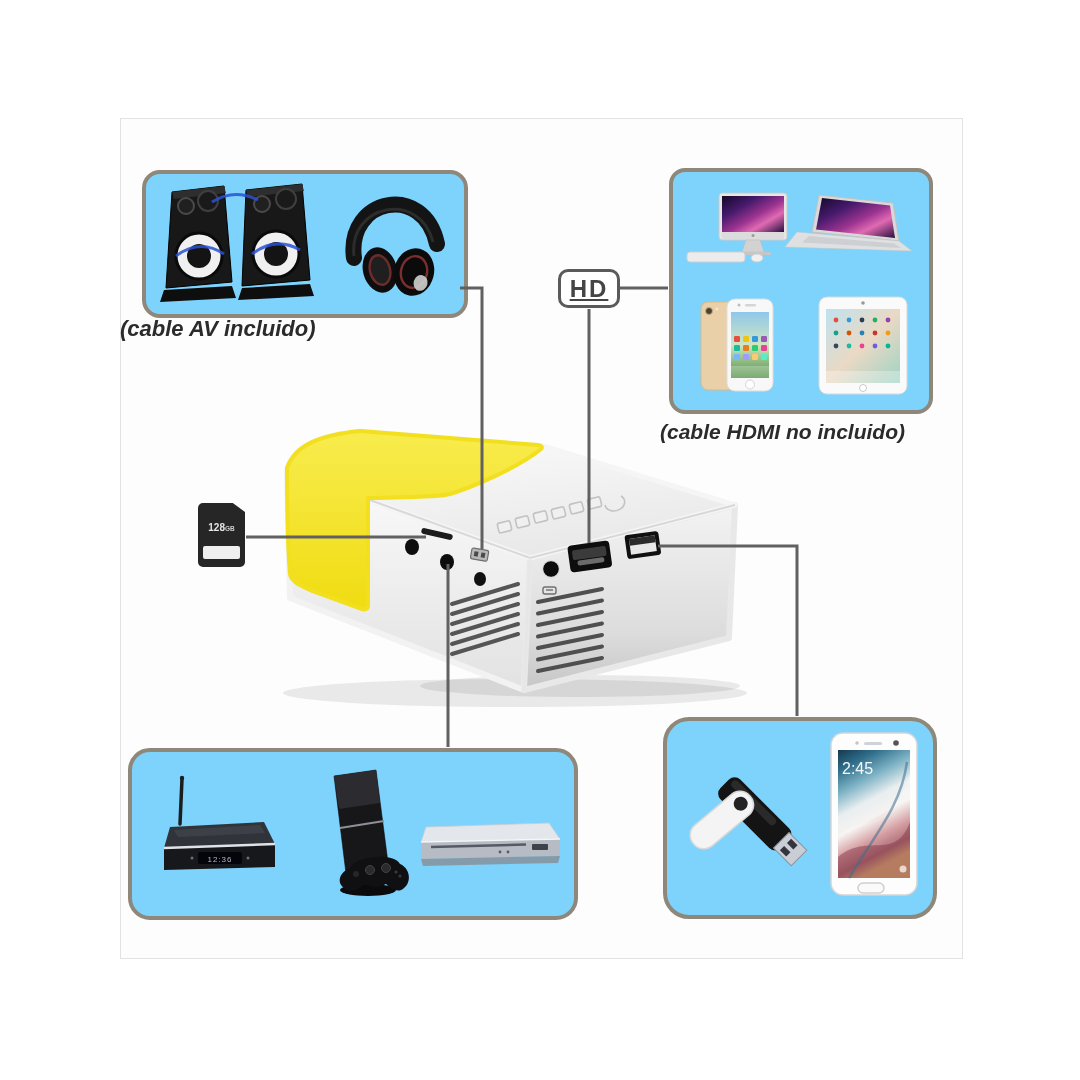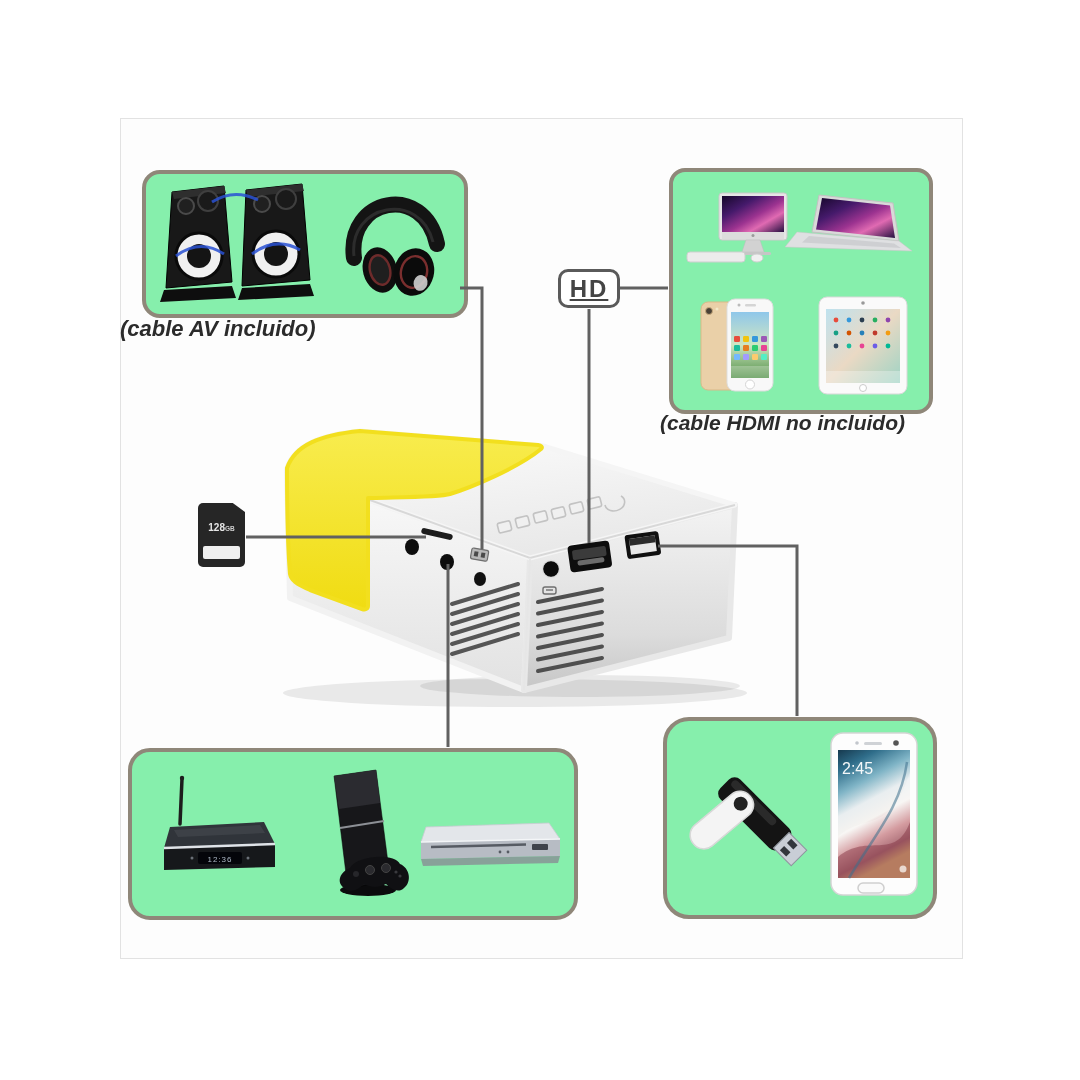--- a/index.html
+++ b/index.html
@@ -1,29 +1,29 @@
 <!DOCTYPE html>
 <html><head>
 <meta charset="utf-8">
 <style>
   html,body{margin:0;padding:0;background:#ffffff;}
   .canvas{position:relative;width:1080px;height:1080px;background:#ffffff;overflow:hidden;
           font-family:"Liberation Sans",sans-serif;}
   .photo{position:absolute;left:120px;top:118px;width:841px;height:839px;
          border:1px solid #e2e2e2;background:#fdfdfd;z-index:1;}
-  .callout{position:absolute;border:4px solid #8f8779;border-radius:18px;background:#86efac;z-index:3;text-align:right;}
+  .callout{position:absolute;border:4px solid #8f8779;border-radius:18px;background:#7dd3fc;z-index:3;text-align:right;}
   .callout svg{position:absolute;left:-4px;top:-4px;}
   #box-av{left:142px;top:170px;width:318px;height:140px;}
   #box-hdmi{left:669px;top:168px;width:256px;height:238px;border-radius:16px;}
   #box-sources{left:128px;top:748px;width:442px;height:164px;border-radius:22px;}
   #box-media{left:663px;top:717px;width:266px;height:194px;border-radius:26px;}
   .caption{position:absolute;z-index:3;font-style:italic;font-weight:bold;color:#2b2b2b;
            white-space:nowrap;}
   #cap-av{left:120px;top:316px;width:320px;font-size:22px;}
-  #cap-hdmi{left:660px;top:411px;width:274px;font-size:21px;}
+  #cap-hdmi{left:660px;top:420px;width:274px;font-size:21px;}
   .hd-badge{position:absolute;left:558px;top:269px;width:62px;height:39px;box-sizing:border-box;
             border:3px solid #5a5a5a;border-radius:10px;background:#ffffff;z-index:3;
             display:flex;align-items:center;justify-content:center;
             font-size:24px;font-weight:bold;letter-spacing:2px;color:#454545;text-decoration:underline;}
   .sd-card{position:absolute;left:198px;top:503px;width:47px;height:64px;z-index:3;
            background:#262626;border-radius:5px;
            clip-path:polygon(0 0,74% 0,100% 14%,100% 100%,0 100%);}
   .sd-label{position:absolute;top:20px;left:0;width:100%;text-align:center;color:#e6e6e6;
             font-weight:bold;font-size:10px;line-height:10px;}
   .sd-label .gb{font-size:6.5px;color:#cfcfcf;}

